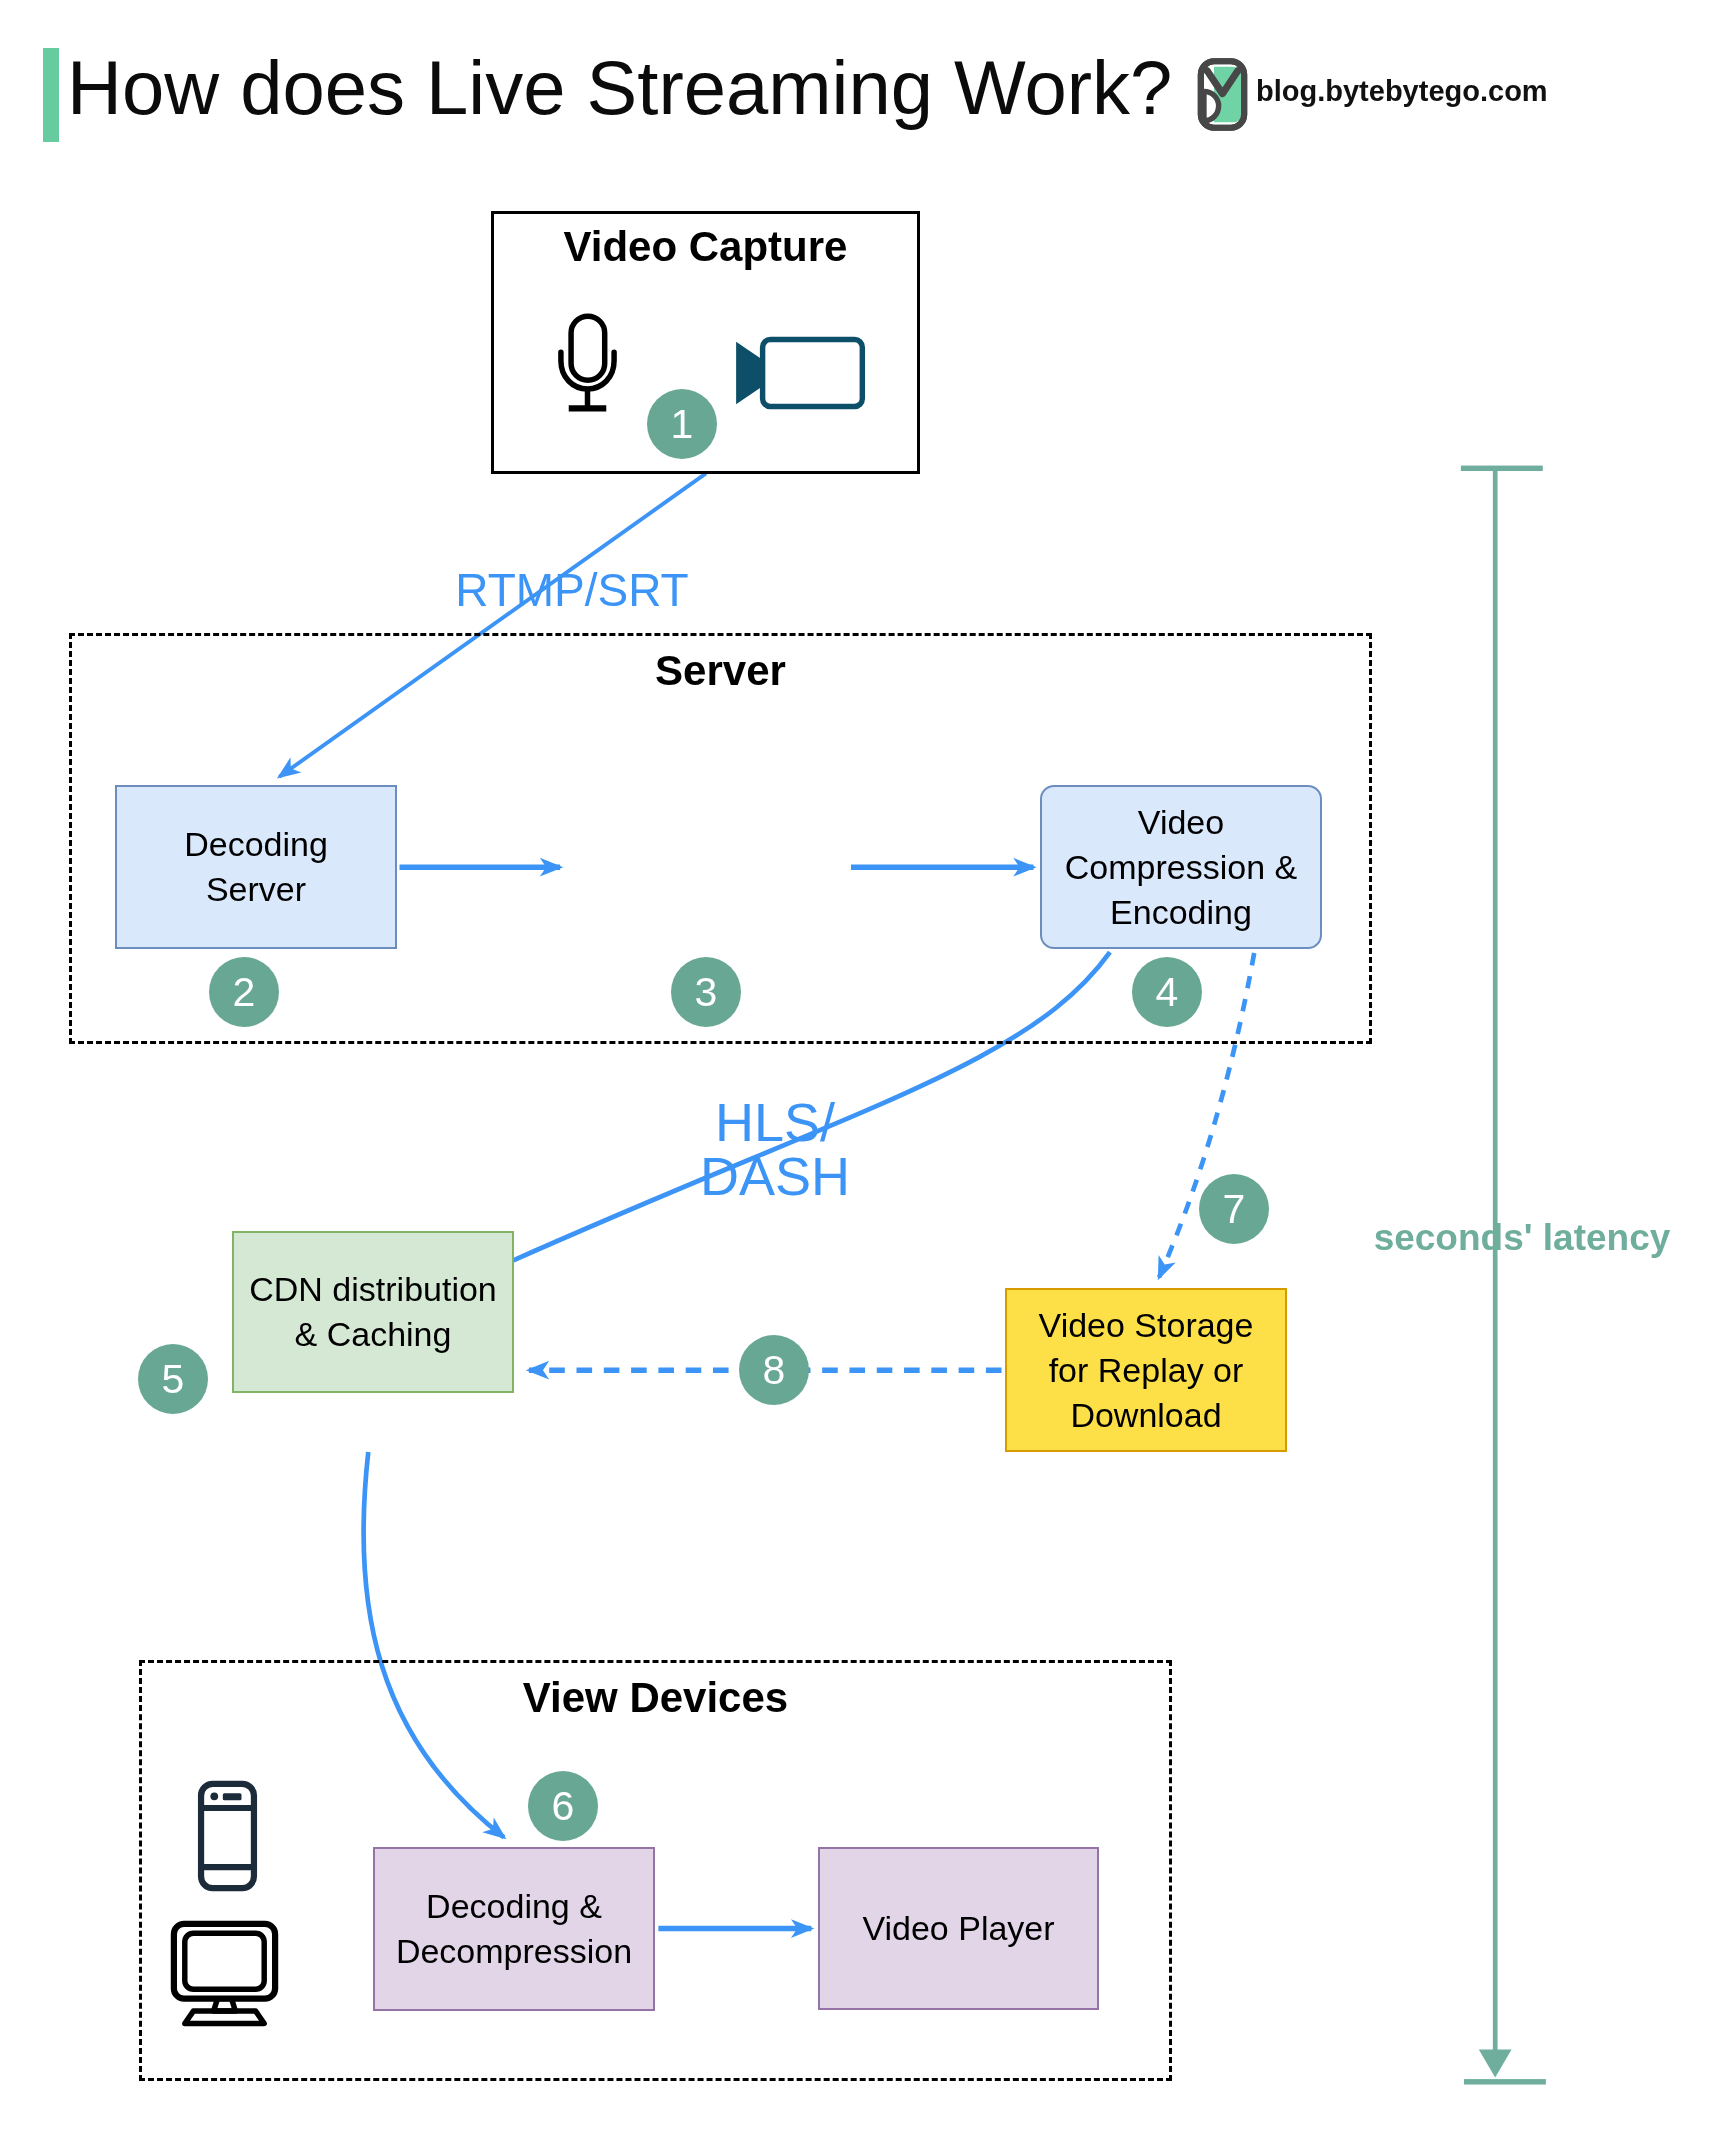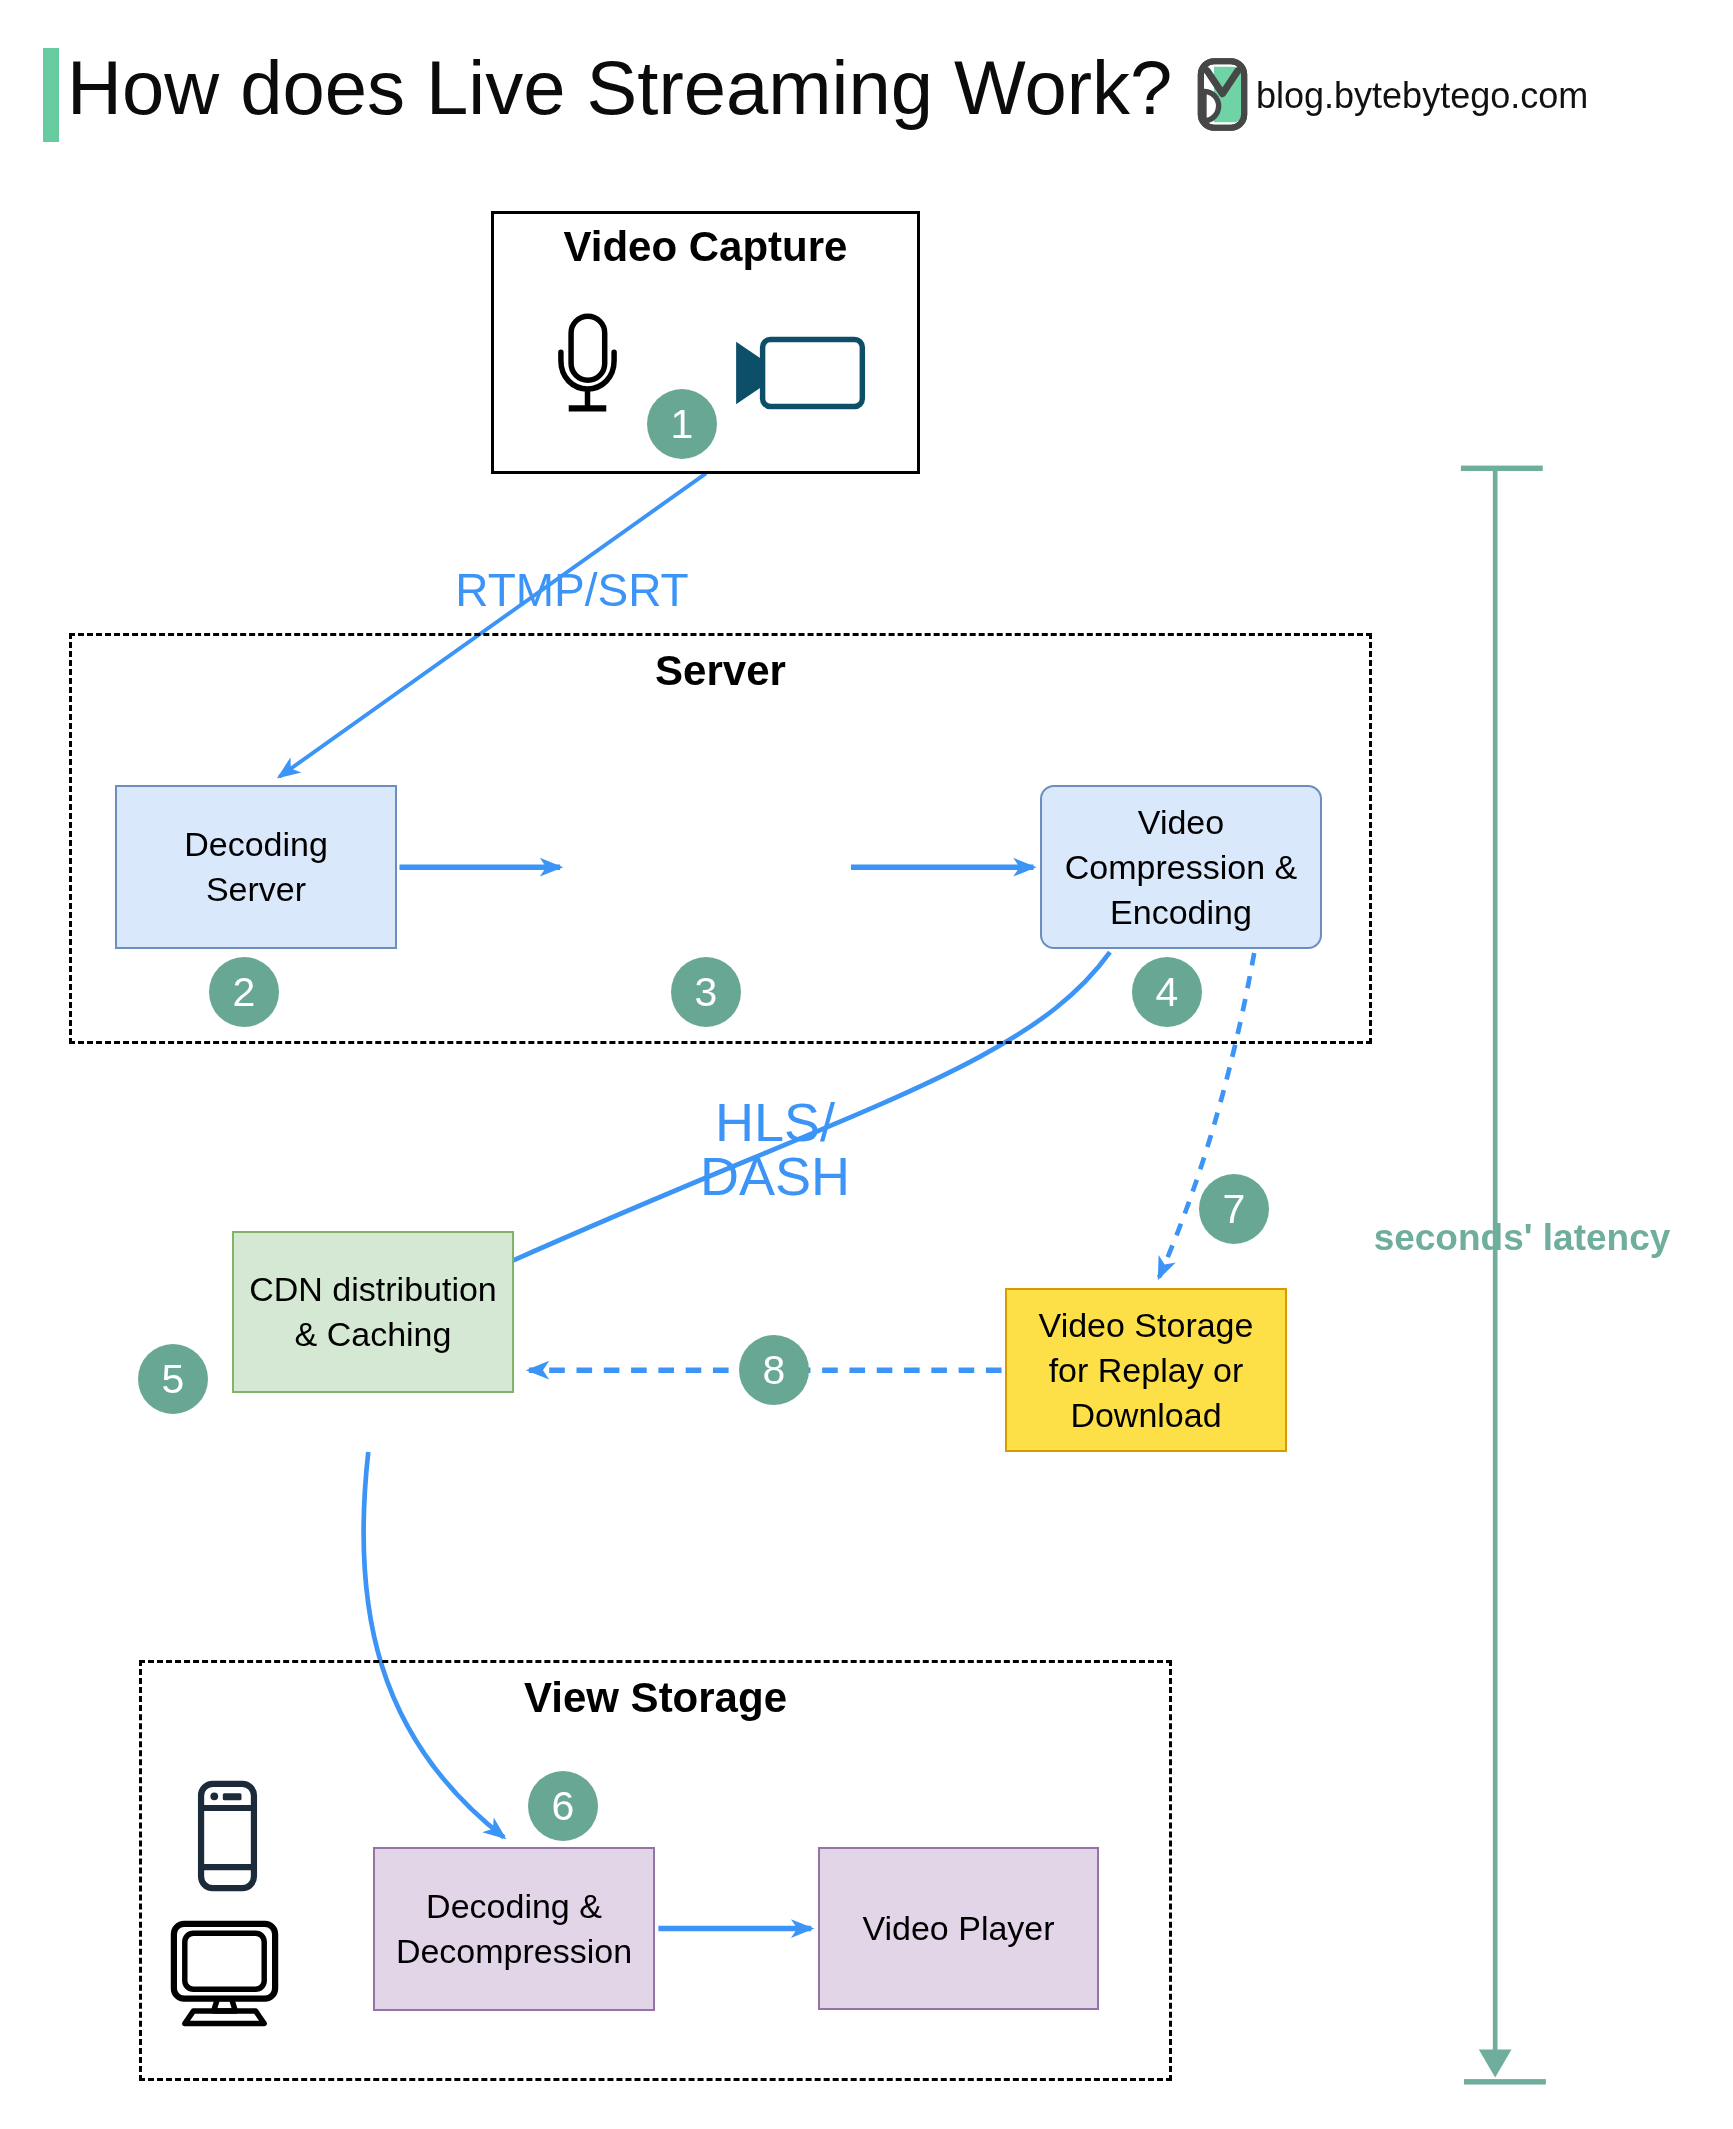--- a/index.html
+++ b/index.html
@@ -2,21 +2,21 @@
 <html style="font-size:12.5px"><head>
 <meta charset="utf-8">
 <style>
   html,body{margin:0;padding:0;background:#ffffff;}
   body{width:1734px;height:2129px;position:relative;font-family:"Liberation Sans",sans-serif;overflow:hidden;}
   #stage{position:absolute;left:0;top:0;width:1734px;height:2129px;}
   .abs{position:absolute;}
   #connectors{position:absolute;left:0;top:0;width:1734px;height:2129px;pointer-events:none;}
   .accent-bar{left:43px;top:48px;width:15.6px;height:94px;background:#67CBA0;}
   .page-title{left:67px;top:41px;width:1131px;font-size:76px;line-height:94px;font-weight:400;color:#0b0b0b;white-space:nowrap;}
-  .site-label{left:1256px;top:75px;font-size:36px;font-weight:400;color:#111;white-space:nowrap;}
+  .site-label{left:1256px;top:75px;font-size:29px;font-weight:700;color:#111;white-space:nowrap;}
   .node{display:flex;flex-direction:column;align-items:center;justify-content:center;text-align:center;color:#000;}
   .node .ln{white-space:nowrap;font-size:34px;line-height:45px;}
   .vc-box{left:491px;top:211px;width:429px;height:263px;background:#fff;border:3.1px solid #000;box-sizing:border-box;}
   .group-box{border:3.9px dashed #000;box-sizing:border-box;background:transparent;}
   .server-box{left:69px;top:633px;width:1303px;height:411px;}
   .devices-box{left:139px;top:1660px;width:1033px;height:421px;}
   .group-label{font-size:42px;font-weight:700;color:#000;text-align:center;}
   .blue-box{background:#DAE8FC;border:2.3px solid #6C8EBF;box-sizing:border-box;}
   .green-box{background:#D5E8D4;border:2.3px solid #82B366;box-sizing:border-box;}
   .orange-box{background:#fde047;border:2.3px solid #D79B00;box-sizing:border-box;}
@@ -115,21 +115,21 @@
     <div class="ln">CDN distribution</div>
     <div class="ln">&amp; Caching</div>
   </div>
   <div class="abs node orange-box storage">
     <div class="ln">Video Storage</div>
     <div class="ln">for Replay or</div>
     <div class="ln">Download</div>
   </div>
 
   <div class="abs group-box devices-box"></div>
-  <div class="abs group-label" style="left:139px;top:1674px;width:1033px;">View Storage</div>
+  <div class="abs group-label" style="left:139px;top:1674px;width:1033px;">View Devices</div>
 
   <svg class="abs" style="left:197px;top:1780px;" width="61" height="112" viewBox="0 0 78 144">
     <rect x="5" y="5" width="68" height="134" rx="15" fill="none" stroke="#1C2B3A" stroke-width="8"></rect>
     <line x1="5" y1="36" x2="73" y2="36" stroke="#1C2B3A" stroke-width="8"></line>
     <line x1="5" y1="112" x2="73" y2="112" stroke="#1C2B3A" stroke-width="8"></line>
     <circle cx="22" cy="21" r="5" fill="#1C2B3A"></circle>
     <rect x="33" y="17" width="24" height="9" rx="2" fill="#1C2B3A"></rect>
   </svg>
 
   <svg class="abs" style="left:170px;top:1920px;" width="109" height="109" viewBox="0 0 140 140">

